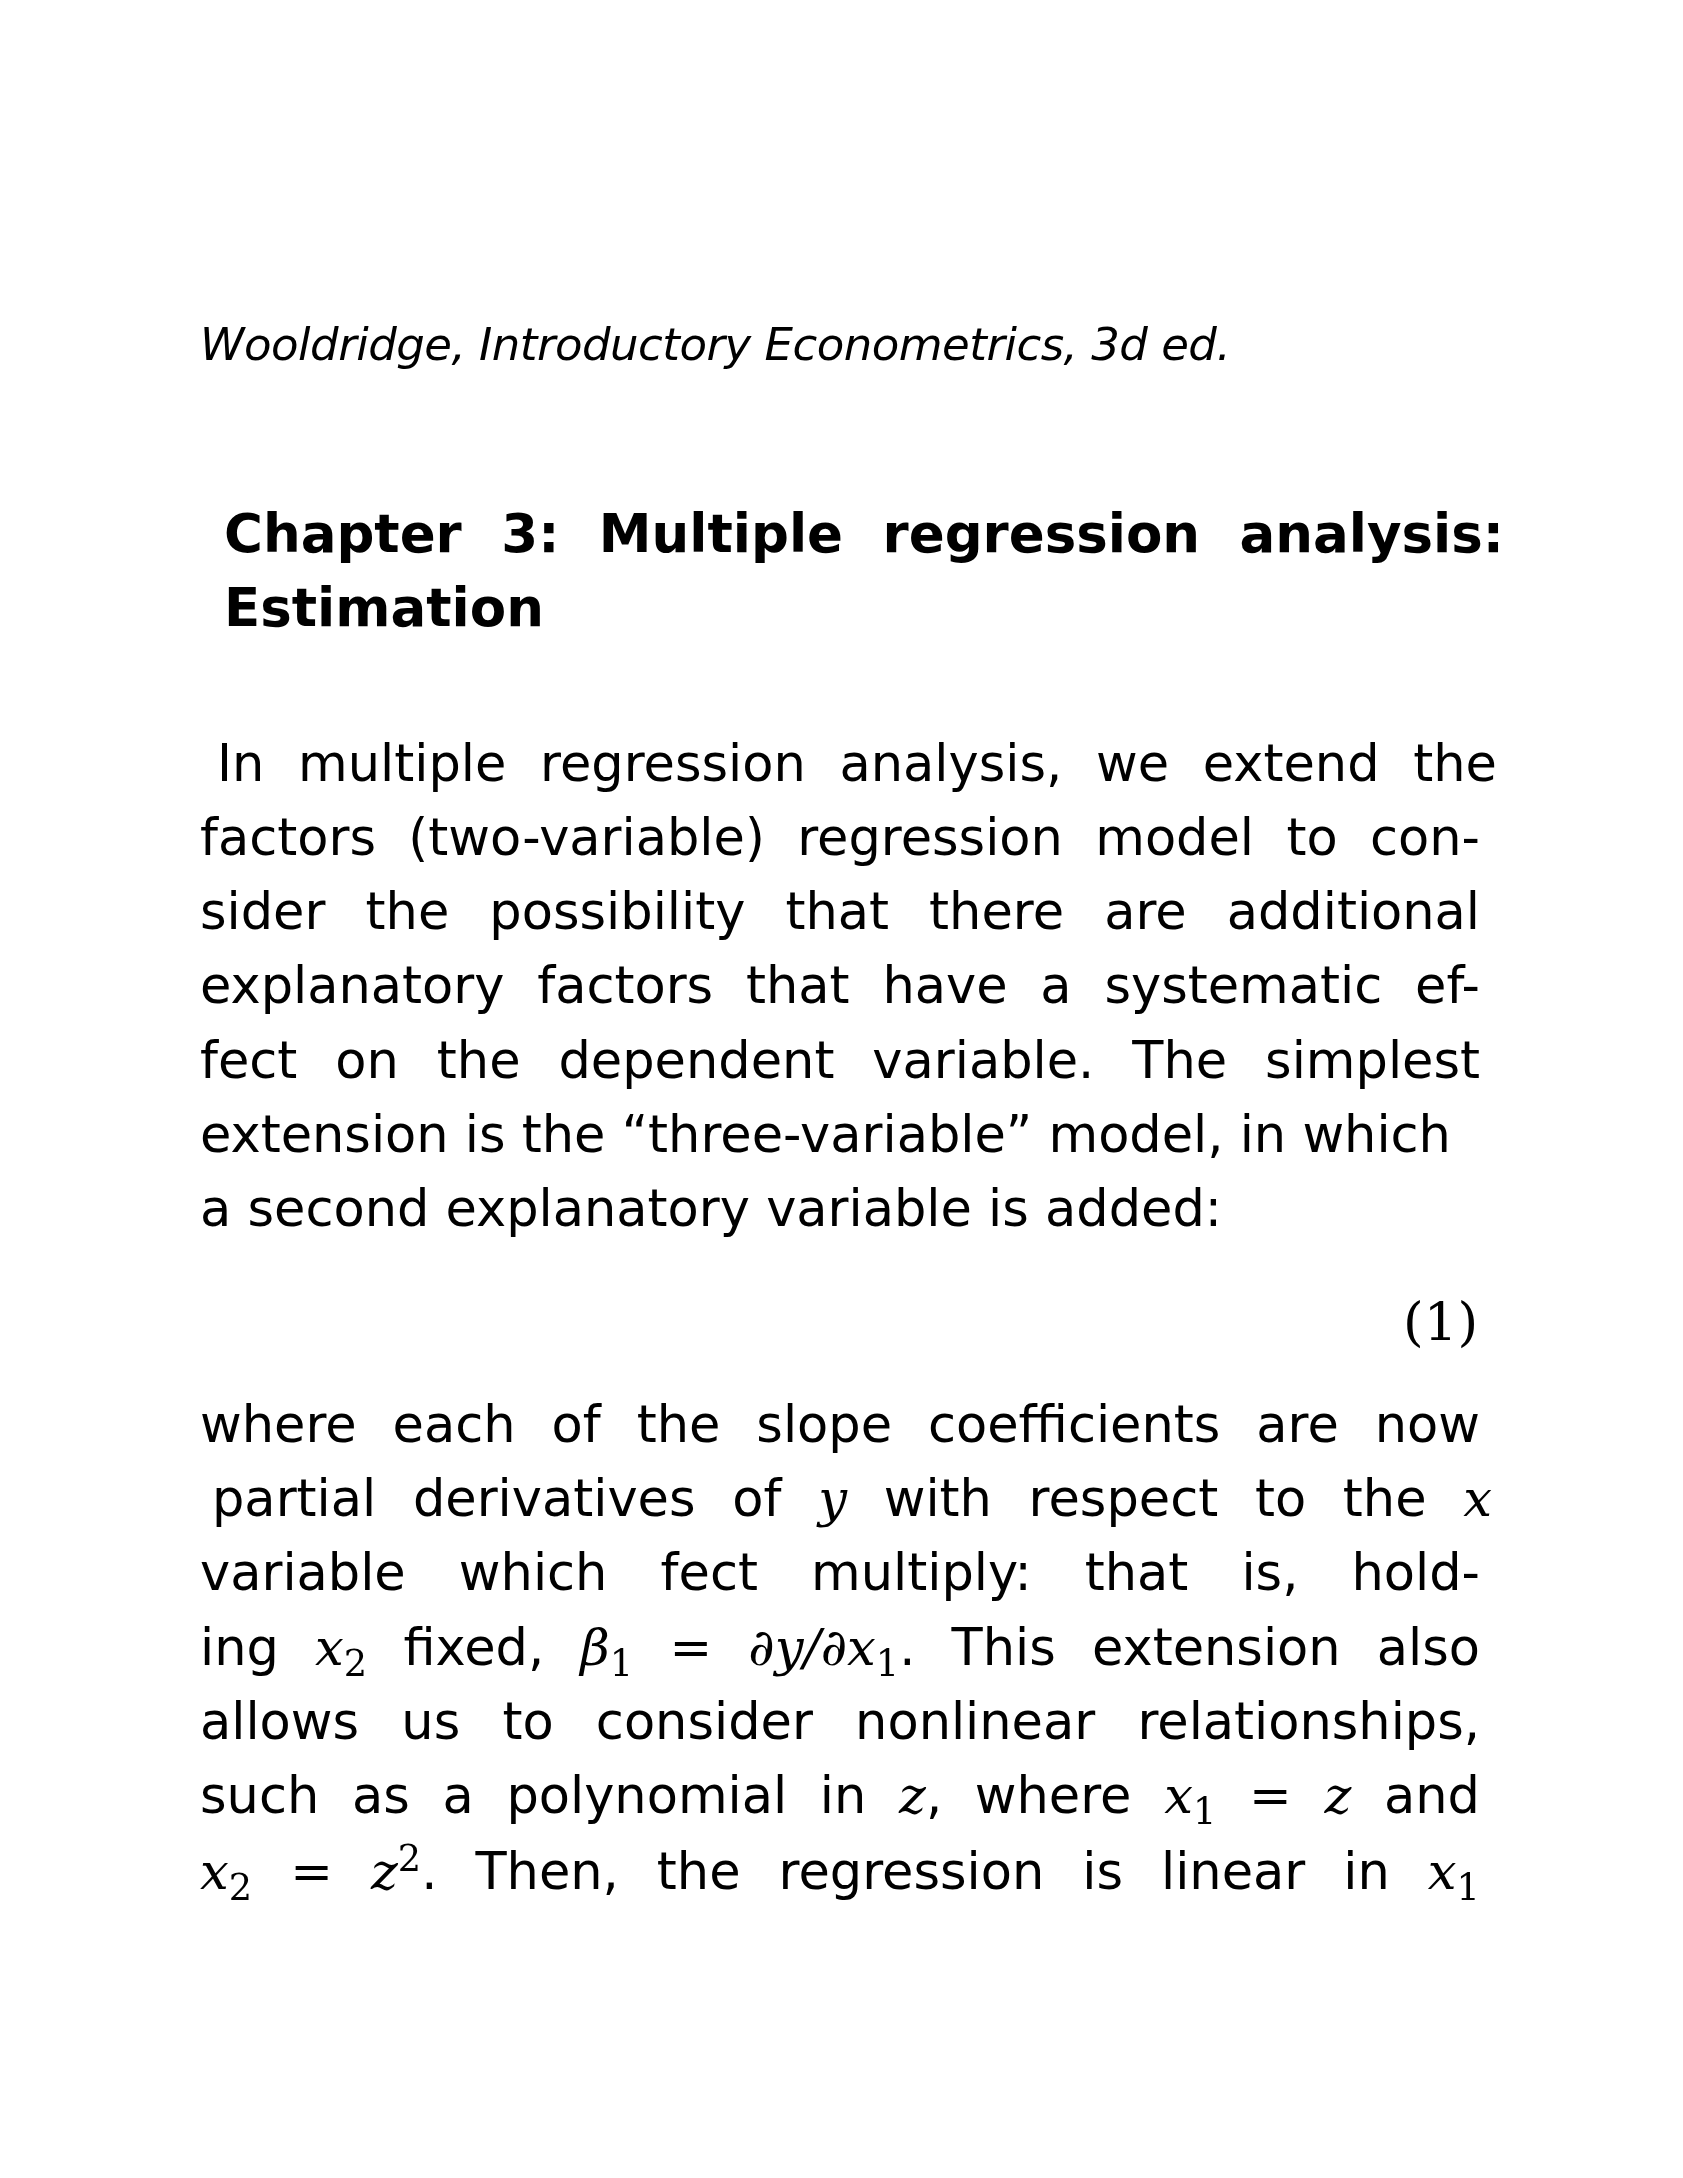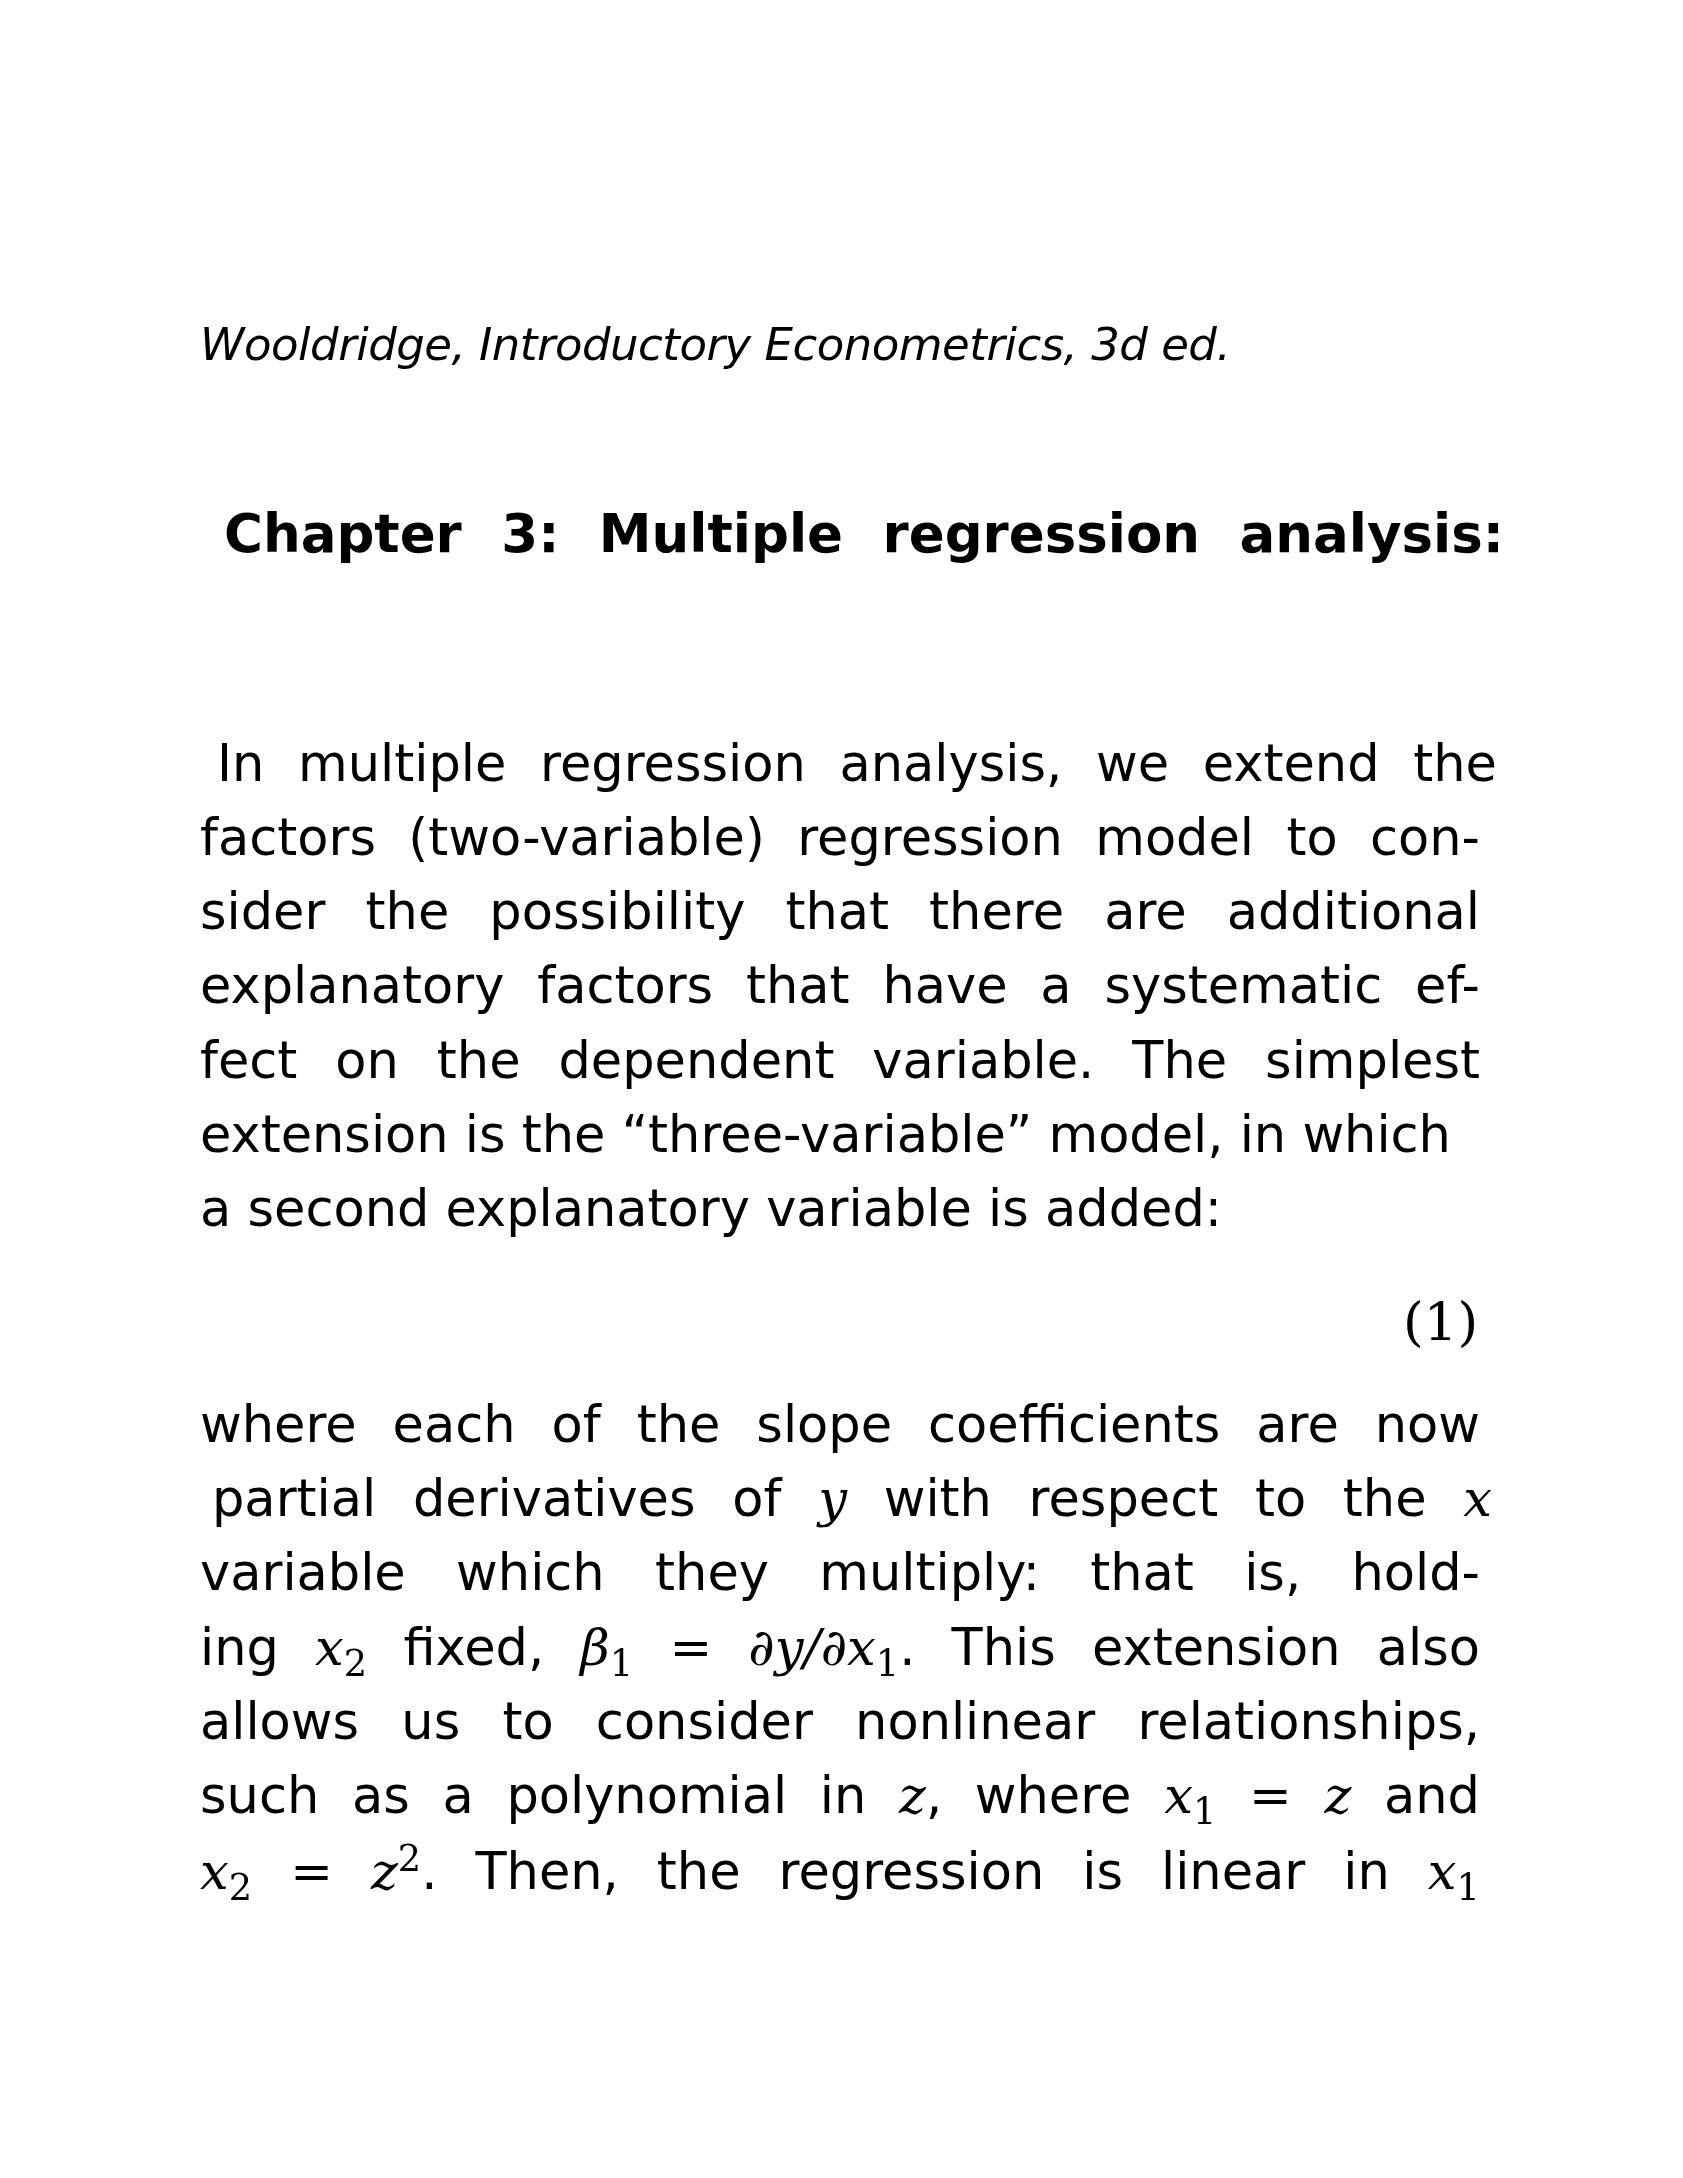--- a/index.html
+++ b/index.html
@@ -18,39 +18,40 @@
   .eq .op { font-family:"DejaVu Serif", serif; font-style:normal; margin:0 8px; }
 </style>
 </head>
 <body>
 
 <div class="page">
 
   <div class="line book" style="top:322px;">Wooldridge, Introductory Econometrics, 3d ed.</div>
 
   <div class="line chap just" style="top:507px;">Chapter 3:  Multiple regression analysis:</div>
+  <div class="line chap" style="top:581px;">Estimation</div>
 
   <div>
     <div class="line just" style="top:738px;margin-left:17px;">In multiple regression analysis, we extend the</div>
     <div class="line just" style="top:812px;">factors (two-variable) regression model to con-</div>
     <div class="line just" style="top:886px;">sider the possibility that there are additional</div>
     <div class="line just" style="top:960px;">explanatory factors that have a systematic ef-</div>
     <div class="line just" style="top:1035px;">fect on the dependent variable.  The simplest</div>
     <div class="line" style="top:1109px; width:auto;">extension is the “three-variable” model, in which</div>
     <div class="line" style="top:1183px; width:auto;">a second explanatory variable is added:</div>
   </div>
 
   <div class="eqnum" style="top:1295px;">(1)</div>
 
   <div>
     <div class="line just" style="top:1399px;">where each of the slope coefficients are now</div>
     <div class="line just" style="top:1473px;margin-left:12px;">
       <span>partial derivatives of</span> <span class="math">y</span> <span>with respect to the</span> <span class="math">x</span>
     </div>
-    <div class="line just" style="top:1547px;">variable which they multiply:  that is, hold-</div>
+    <div class="line just" style="top:1547px;">variable which fect multiply:  that is, hold-</div>
     <div class="line just" style="top:1622px;">
       <span>ing</span> <span><span class="math">x</span><sub>2</sub></span> <span>fixed,</span> <span><span class="math">β</span><sub>1</sub> <span class="math">= ∂y/∂x</span><sub>1</sub><span>. This extension also</span></span>
     </div>
     <div class="line just" style="top:1696px;">allows us to consider nonlinear relationships,</div>
     <div class="line just" style="top:1770px;">
       <span>such as a polynomial in</span> <span><span class="math">z</span><span>, where</span></span> <span class="math">x</span><sub>1</sub> <span class="mup">=</span> <span class="math">z</span> <span>and</span>
     </div>
     <div class="line just" style="top:1846px;">
       <span><span class="math">x</span><sub>2</sub></span> <span class="mup">=</span> <span><span class="math">z</span><sup>2</sup><span>. Then, the regression is linear in</span></span> <span><span class="math">x</span><sub>1</sub></span>
     </div>

